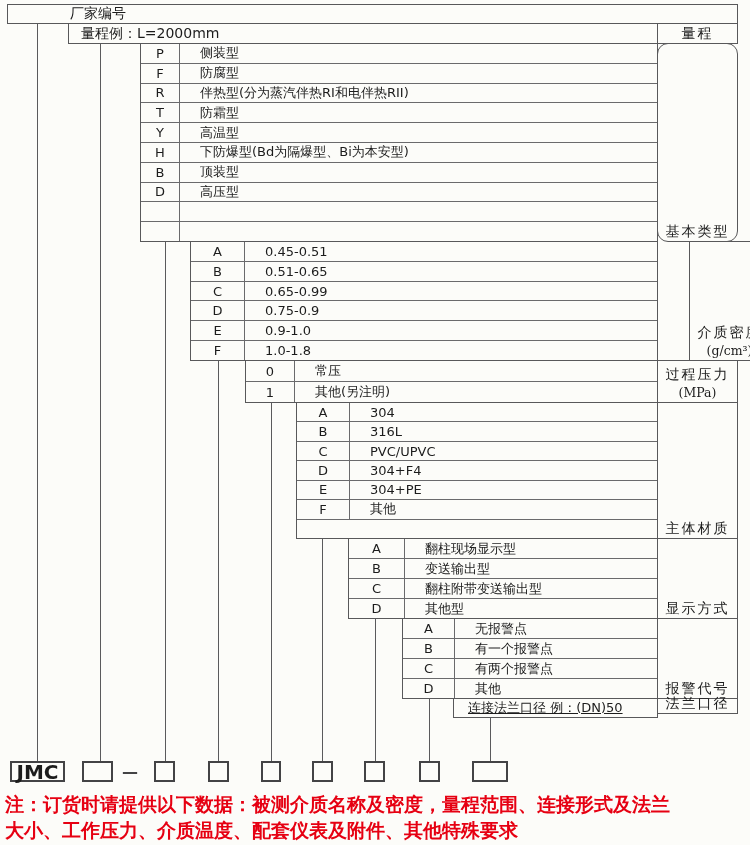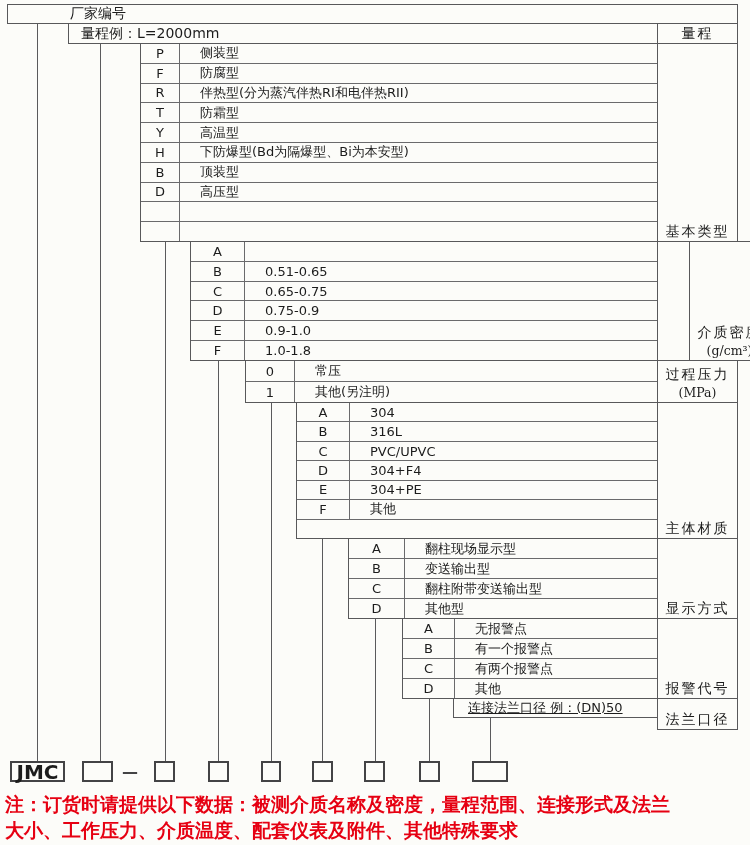--- a/index.html
+++ b/index.html
@@ -110,28 +110,29 @@
         <div class="desc-cell"></div>
       </div>
       <div class="sel-row">
         <div class="code-cell" style="width: 38px;"></div>
         <div class="desc-cell"></div>
       </div>
     </div>
     <div class="abs sel-table" style="left: 190px; top: 241px; width: 468px; height: 120px;">
       <div class="sel-row">
         <div class="code-cell" style="width: 53px;">A</div>
+        <div class="desc-cell">0.45-0.51</div>
       </div>
       <div class="sel-row">
         <div class="code-cell" style="width: 53px;">B</div>
         <div class="desc-cell">0.51-0.65</div>
       </div>
       <div class="sel-row">
         <div class="code-cell" style="width: 53px;">C</div>
-        <div class="desc-cell">0.65-0.75</div>
+        <div class="desc-cell">0.65-0.99</div>
       </div>
       <div class="sel-row">
         <div class="code-cell" style="width: 53px;">D</div>
         <div class="desc-cell">0.75-0.9</div>
       </div>
       <div class="sel-row">
         <div class="code-cell" style="width: 53px;">E</div>
         <div class="desc-cell">0.9-1.0</div>
       </div>
       <div class="sel-row">
@@ -215,41 +216,41 @@
       </div>
     </div>
     <div class="abs sel-table" style="left: 453px; top: 698px; width: 205px; height: 20px;">
       <div class="sel-row">
         <div class="desc-cell no-code">连接法兰口径 例：(DN)50</div>
       </div>
     </div>
     <div class="abs side-label" style="left: 657px; top: 23px; width: 81px; height: 21px;">
       <span>量程</span>
     </div>
-    <div class="abs side-label" style="left: 657px; top: 43px; width: 81px; height: 199px;">
+    <div class="abs side-label" style="left: 657px; top: 43px; width: 81px; height: 199px; border-radius: 11px;">
       <span>基本类型</span>
     </div>
     <div class="abs side-label" style="left: 657px; top: 241px; width: 81px; height: 120px; margin-left: 32px;">
       <span>介质密度</span>
       <span class="sub">(g/cm³)</span>
     </div>
     <div class="abs side-label" style="left: 657px; top: 360px; width: 81px; height: 43px;">
       <span>过程压力</span>
       <span class="sub">(MPa)</span>
     </div>
     <div class="abs side-label" style="left: 657px; top: 402px; width: 81px; height: 137px;">
       <span>主体材质</span>
     </div>
     <div class="abs side-label" style="left: 657px; top: 538px; width: 81px; height: 81px;">
       <span>显示方式</span>
     </div>
     <div class="abs side-label" style="left: 657px; top: 618px; width: 81px; height: 81px;">
       <span>报警代号</span>
     </div>
-    <div class="abs side-label" style="left: 657px; top: 698px; width: 81px; height: 32px;">
+    <div class="abs side-label" style="left: 657px; top: 698px; width: 81px; height: 16px;">
       <span>法兰口径</span>
     </div>
     <div class="abs vline" style="left: 37px; top: 23px; height: 739px;"></div>
     <div class="abs vline" style="left: 100px; top: 43px; height: 719px;"></div>
     <div class="abs vline" style="left: 165px; top: 241px; height: 521px;"></div>
     <div class="abs vline" style="left: 218px; top: 360px; height: 402px;"></div>
     <div class="abs vline" style="left: 271px; top: 402px; height: 360px;"></div>
     <div class="abs vline" style="left: 322px; top: 538px; height: 224px;"></div>
     <div class="abs vline" style="left: 375px; top: 618px; height: 144px;"></div>
     <div class="abs vline" style="left: 429px; top: 698px; height: 64px;"></div>

